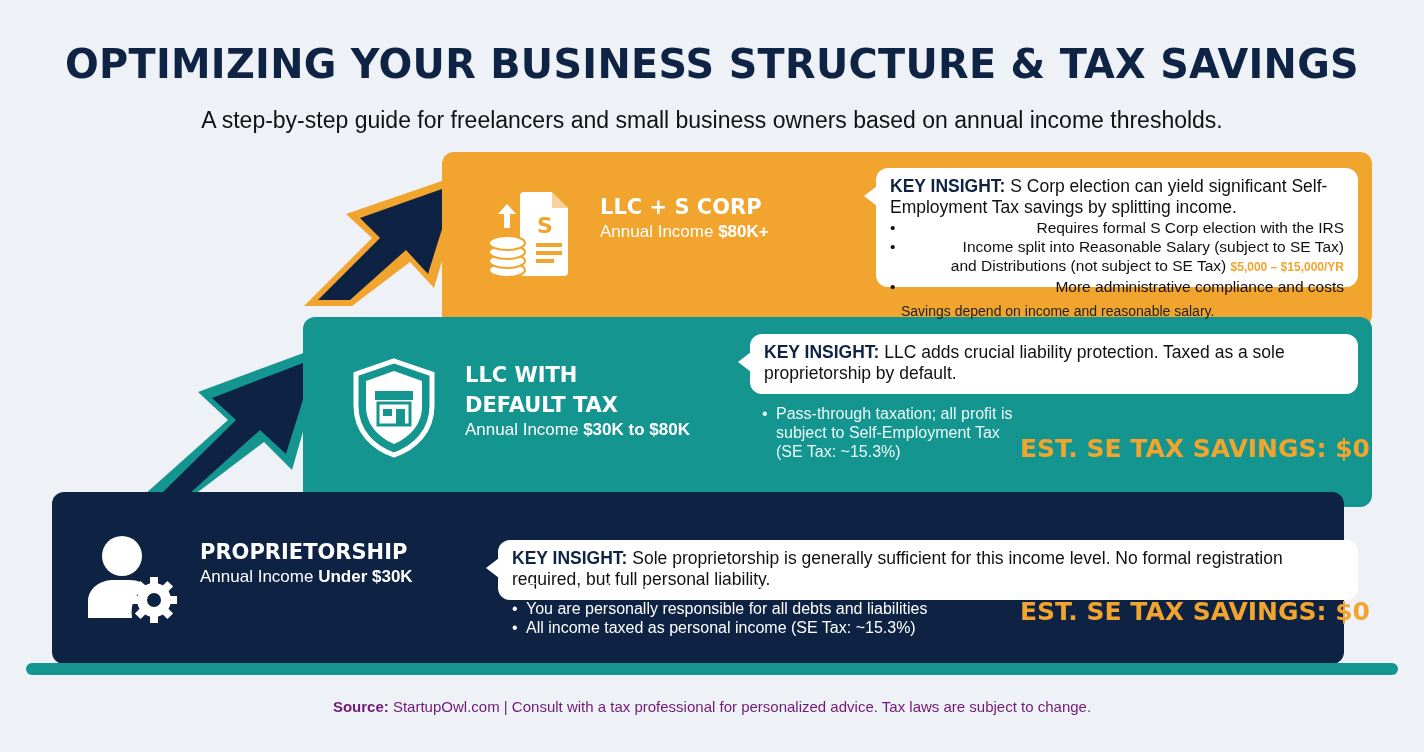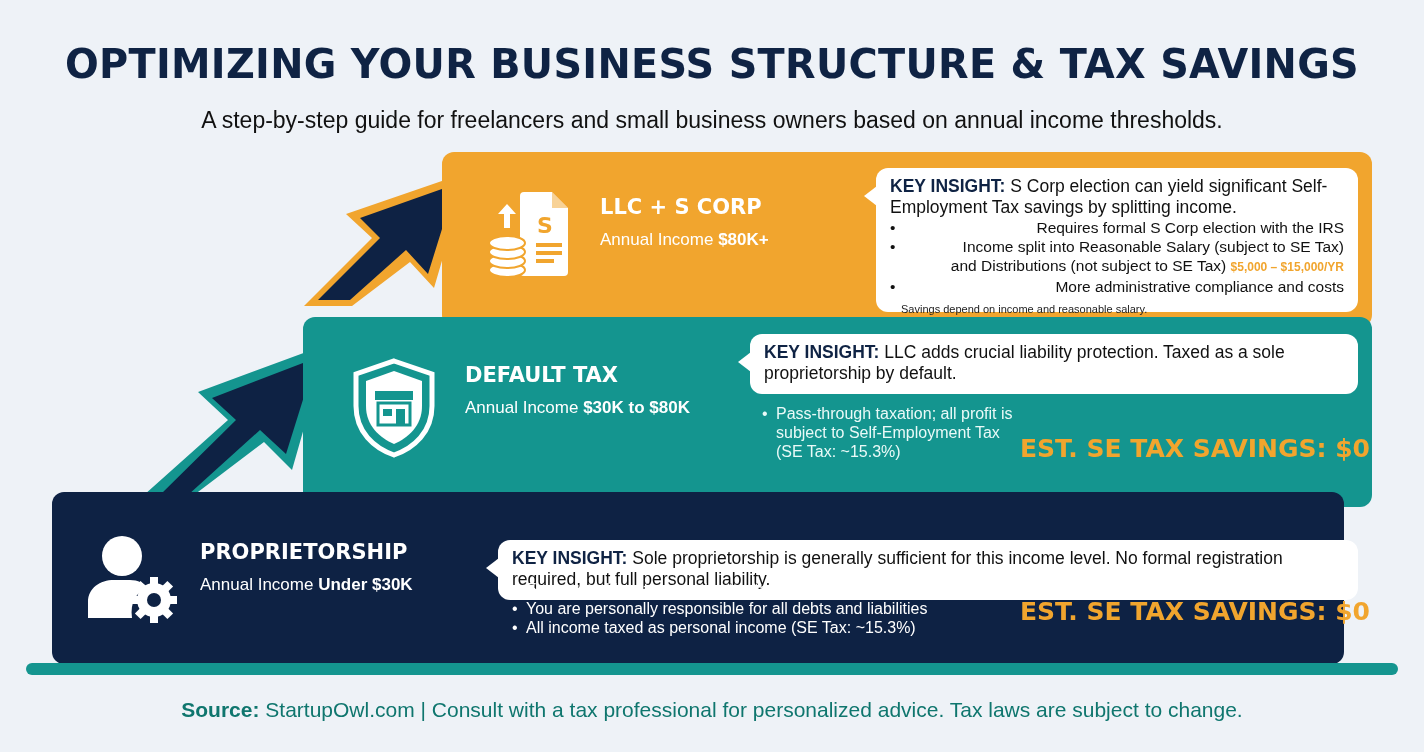--- a/index.html
+++ b/index.html
@@ -8,33 +8,33 @@
   .title { position: absolute; left: 0; top: 40px; width: 1424px; text-align: center; font-family: "DejaVu Sans", sans-serif; font-weight: bold; font-size: 41px; color: #0f2344; letter-spacing: 0.3px; transform: scaleX(0.97); }
   .subtitle { position: absolute; left: 0; top: 107px; width: 1424px; text-align: center; font-family: Liberation Sans, sans-serif; font-size: 23px; color: #111; }
   .tier { position: absolute; border-radius: 12px; }
   .tier-3 { left: 442px; top: 152px; width: 930px; height: 175px; background: #f1a52e; }
   .tier-2 { left: 303px; top: 317px; width: 1069px; height: 190px; background: #14958f; }
   .tier-1 { left: 52px; top: 492px; width: 1292px; height: 172px; background: #0e2244; }
   .base-bar { position: absolute; left: 26px; top: 663px; width: 1372px; height: 12px; border-radius: 6px; background: #14958f; }
   .arrow { position: absolute; }
   .tier-head { position: absolute; color: #fff; }
   .tier-head .name { font-family: "DejaVu Sans", sans-serif; font-weight: bold; font-size: 21px; line-height: 30px; }
-  .tier-head .income { font-size: 17px; margin-top: 8px; }
+  .tier-head .income { font-size: 17px; margin-top: 0; }
   .tier-head .income b { font-weight: bold; }
   .bubble { position: absolute; background: #fff; border-radius: 12px; color: #111; font-size: 17.5px; line-height: 21px; padding: 8px 14px; }
   .bubble::before { content: ""; position: absolute; left: -12px; top: 18px; border-top: 10px solid transparent; border-bottom: 10px solid transparent; border-right: 13px solid #fff; }
   .bubble .ki { font-weight: bold; color: #0f2344; }
   .bubble ul { list-style: none; text-align: right; }
   .bubble li, .bullets li { position: relative; padding-left: 14px; }
   .bubble li::before, .bullets li::before { content: "•"; position: absolute; left: 0; }
   .bullets { position: absolute; list-style: none; font-size: 16px; line-height: 19px; }
   .savings { position: absolute; font-family: "DejaVu Sans", sans-serif; font-weight: bold; color: #f1a52e; font-size: 25px; }
   .range { color: #f1a52e; font-weight: bold; font-size: 12px; }
-  .note { position: absolute; font-size: 11px; color: #222; }
-  .footer { position: absolute; left: 0; top: 698px; width: 1424px; text-align: center; font-size: 21px; color: #0f766e; }
+  .note { position: absolute; font-size: 14px; color: #222; }
+  .footer { position: absolute; left: 0; top: 698px; width: 1424px; text-align: center; font-size: 15px; color: #701a75; }
   .footer b { font-weight: bold; }
 </style>
 </head>
 <body>
 
 <div class="title">OPTIMIZING YOUR BUSINESS STRUCTURE &amp; TAX SAVINGS</div>
 <div class="subtitle">A step-by-step guide for freelancers and small business owners based on annual income thresholds.</div>
 
 <svg class="arrow" style="left:300px;top:170px" width="175" height="140" viewBox="0 0 175 140">
   <polygon points="4,136 72,68 46,44 168,2 134,118 110,92 52,136" fill="#f1a52e"></polygon>
@@ -63,39 +63,40 @@
     <ellipse cx="23" cy="82" rx="18" ry="7"></ellipse>
     <ellipse cx="23" cy="73" rx="18" ry="7"></ellipse>
     <ellipse cx="23" cy="64" rx="18" ry="7"></ellipse>
     <ellipse cx="23" cy="55" rx="18" ry="7"></ellipse>
   </g>
 </svg>
 <div class="tier-head" style="left:600px;top:192px">
   <div class="name">LLC + S CORP</div>
   <div class="income"><span>Annual Income</span> <b>$80K+</b></div>
 </div>
-<div class="bubble" style="left:876px;top:168px;width:482px;height:144px;">
+<div class="bubble" style="left:876px;top:168px;width:482px;height:119px;">
   <div><span class="ki">KEY INSIGHT:</span> <span>S Corp election can yield significant Self-Employment Tax savings by splitting income.</span></div>
   <ul style="font-size:15.5px;line-height:19px">
     <li>Requires formal S Corp election with the IRS</li>
     <li><span>Income split into Reasonable Salary (subject to SE Tax)</span><br><span>and Distributions (not subject to SE Tax)</span> <span class="range">$5,000 – $15,000/YR</span></li>
     <li>More administrative compliance and costs</li>
   </ul>
 </div>
 <div class="note" style="left:901px;top:303px">Savings depend on income and reasonable salary.</div>
 
 <svg style="position:absolute;left:350px;top:358px" width="88" height="100" viewBox="0 0 88 100">
   <path d="M44 3 L82 16 V48 C82 74 64 90 44 97 C24 90 6 74 6 48 V16 Z" fill="none" stroke="#fff" stroke-width="5"></path>
   <path d="M44 13 L72 23 V48 C72 68 58 80 44 86 C30 80 16 68 16 48 V23 Z" fill="#fff"></path>
   <rect x="25" y="33" width="38" height="9" fill="#14958f"></rect>
   <rect x="28" y="45" width="32" height="22" fill="none" stroke="#14958f" stroke-width="3"></rect>
   <rect x="33" y="51" width="9" height="7" fill="#14958f"></rect>
   <rect x="46" y="51" width="9" height="16" fill="#14958f"></rect>
 </svg>
 <div class="tier-head" style="left:465px;top:360px">
+  <div class="name">LLC WITH</div>
   <div class="name">DEFAULT TAX</div>
   <div class="income"><span>Annual Income</span> <b>$30K to $80K</b></div>
 </div>
 <div class="bubble" style="left:750px;top:334px;width:608px;height:60px;">
   <span class="ki">KEY INSIGHT:</span> <span>LLC adds crucial liability protection. Taxed as a sole proprietorship by default.</span>
 </div>
 <ul class="bullets" style="left:762px;top:404px;color:#eafaf8;">
   <li><span>Pass-through taxation; all profit is</span><br><span>subject to Self-Employment Tax</span><br><span>(SE Tax: ~15.3%)</span></li>
 </ul>
 <div class="savings" style="left:1020px;top:434px">EST. SE TAX SAVINGS: $0</div>

